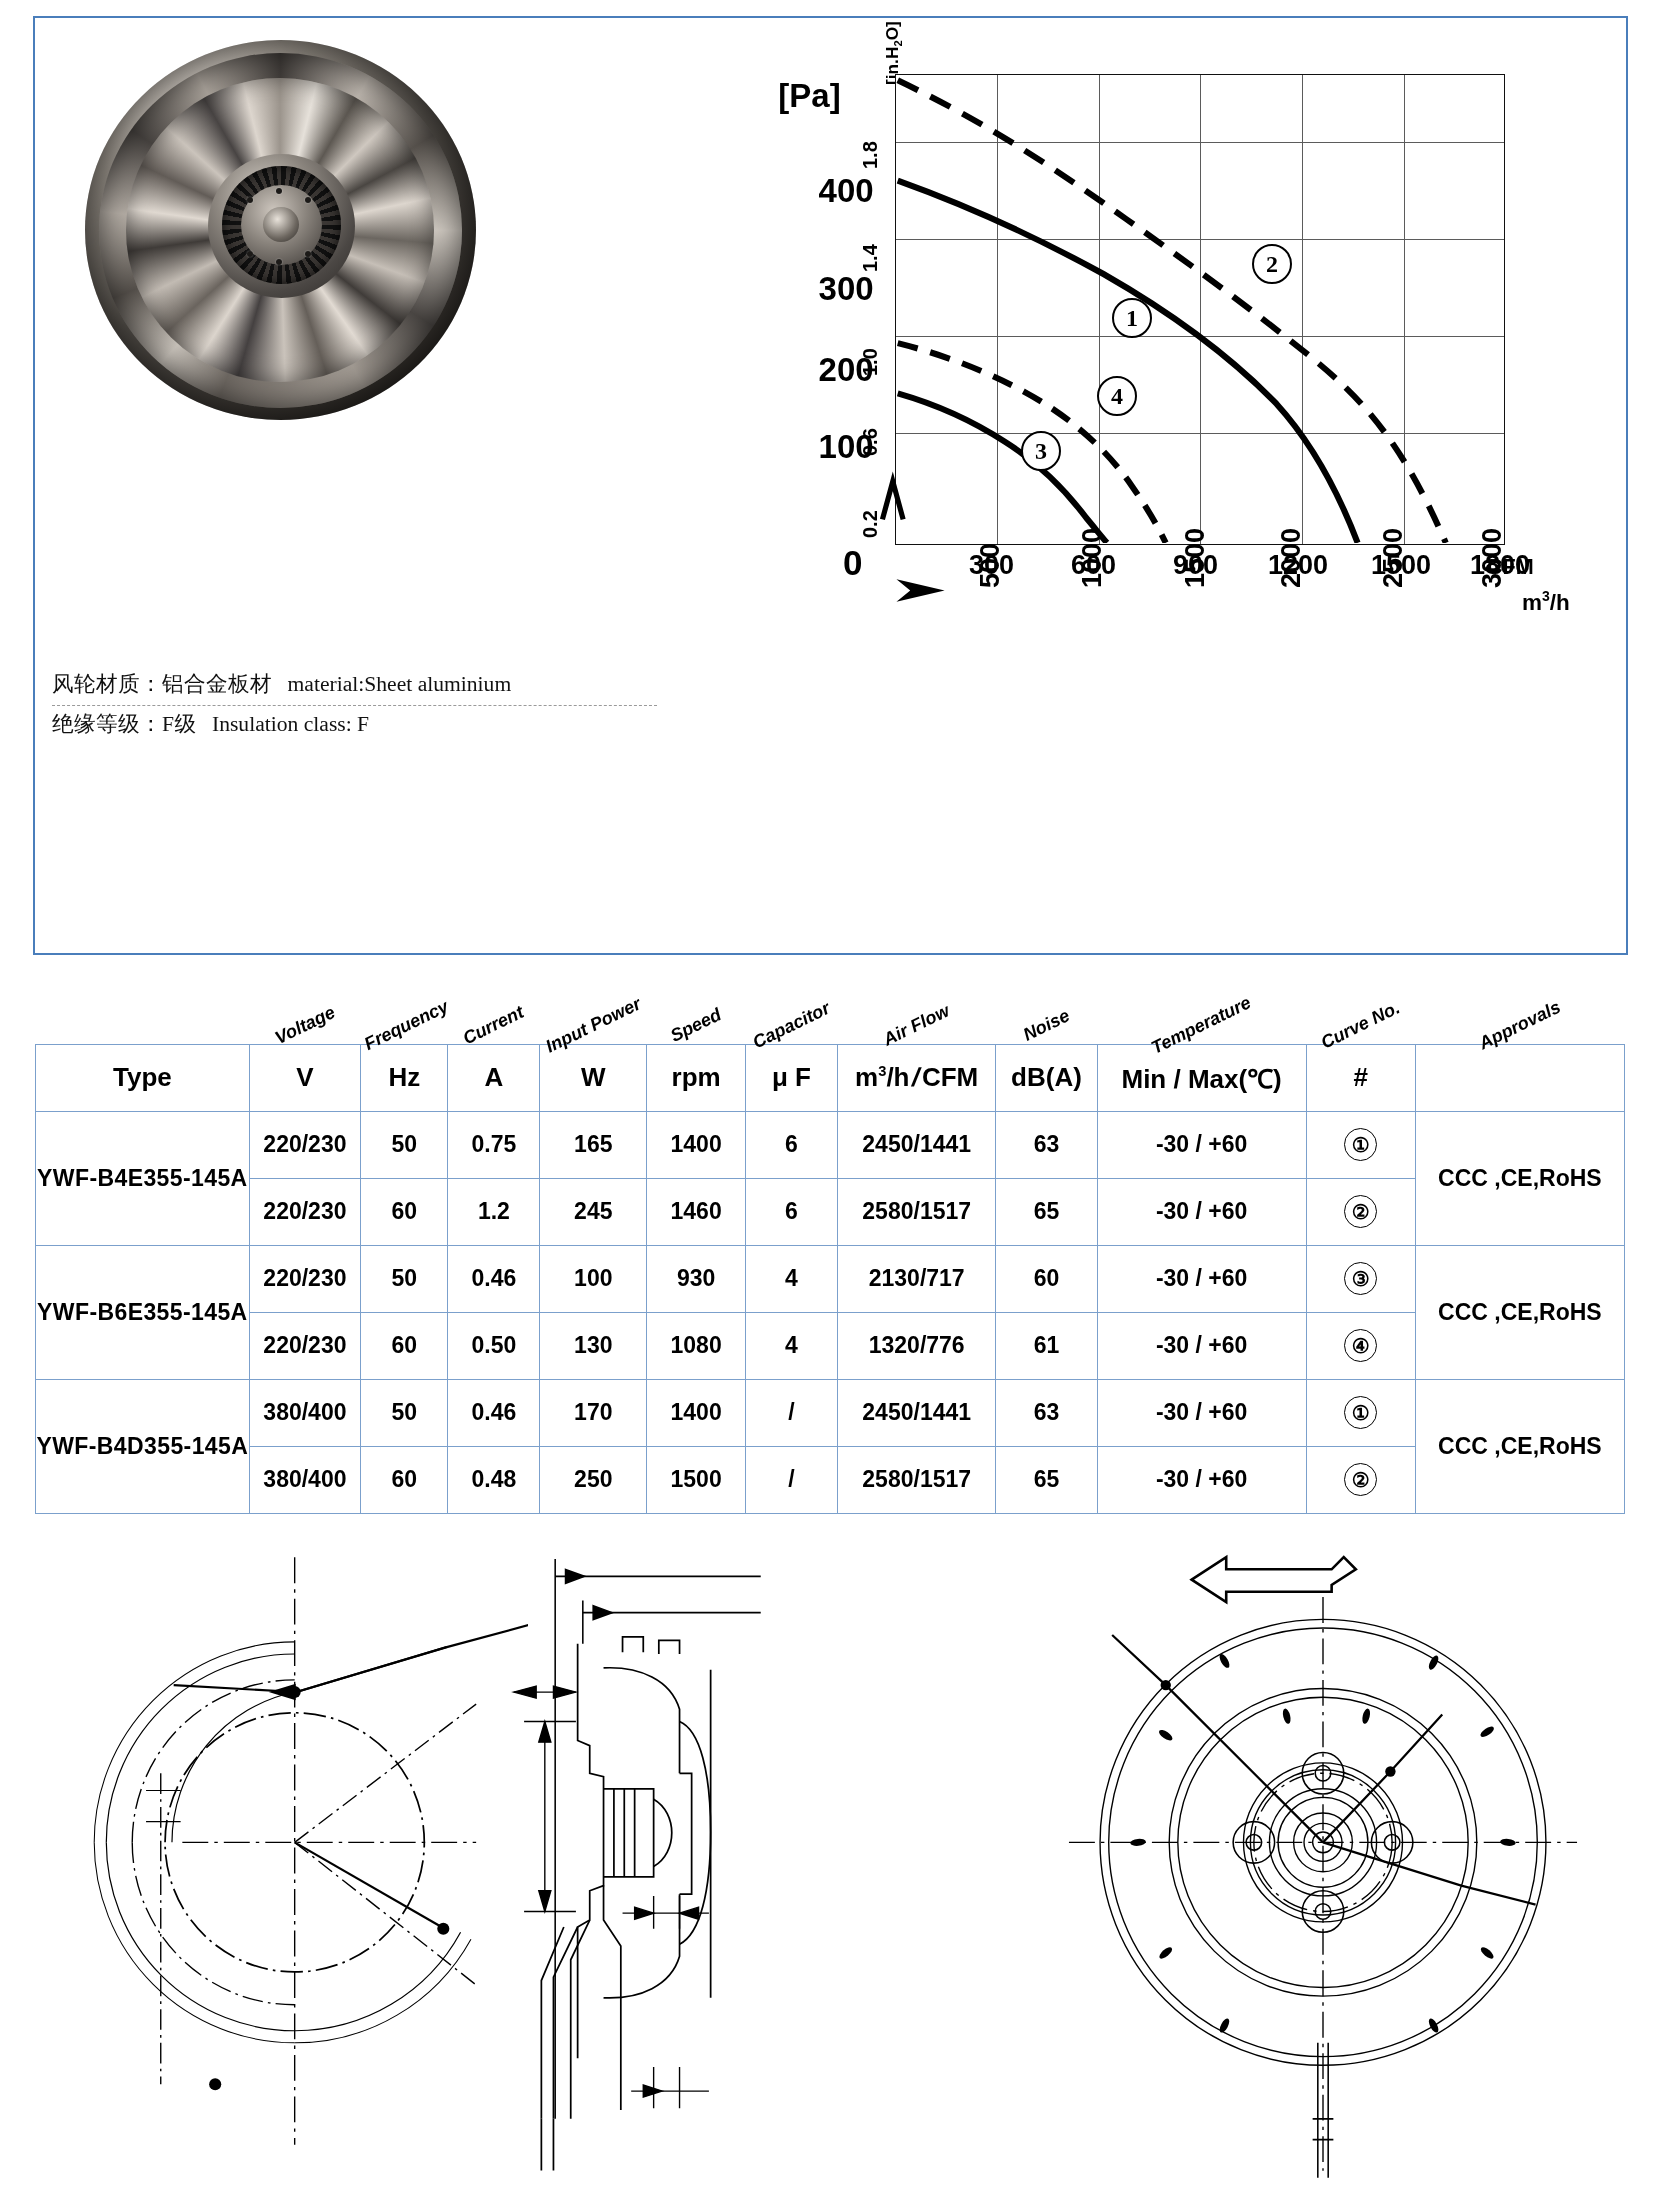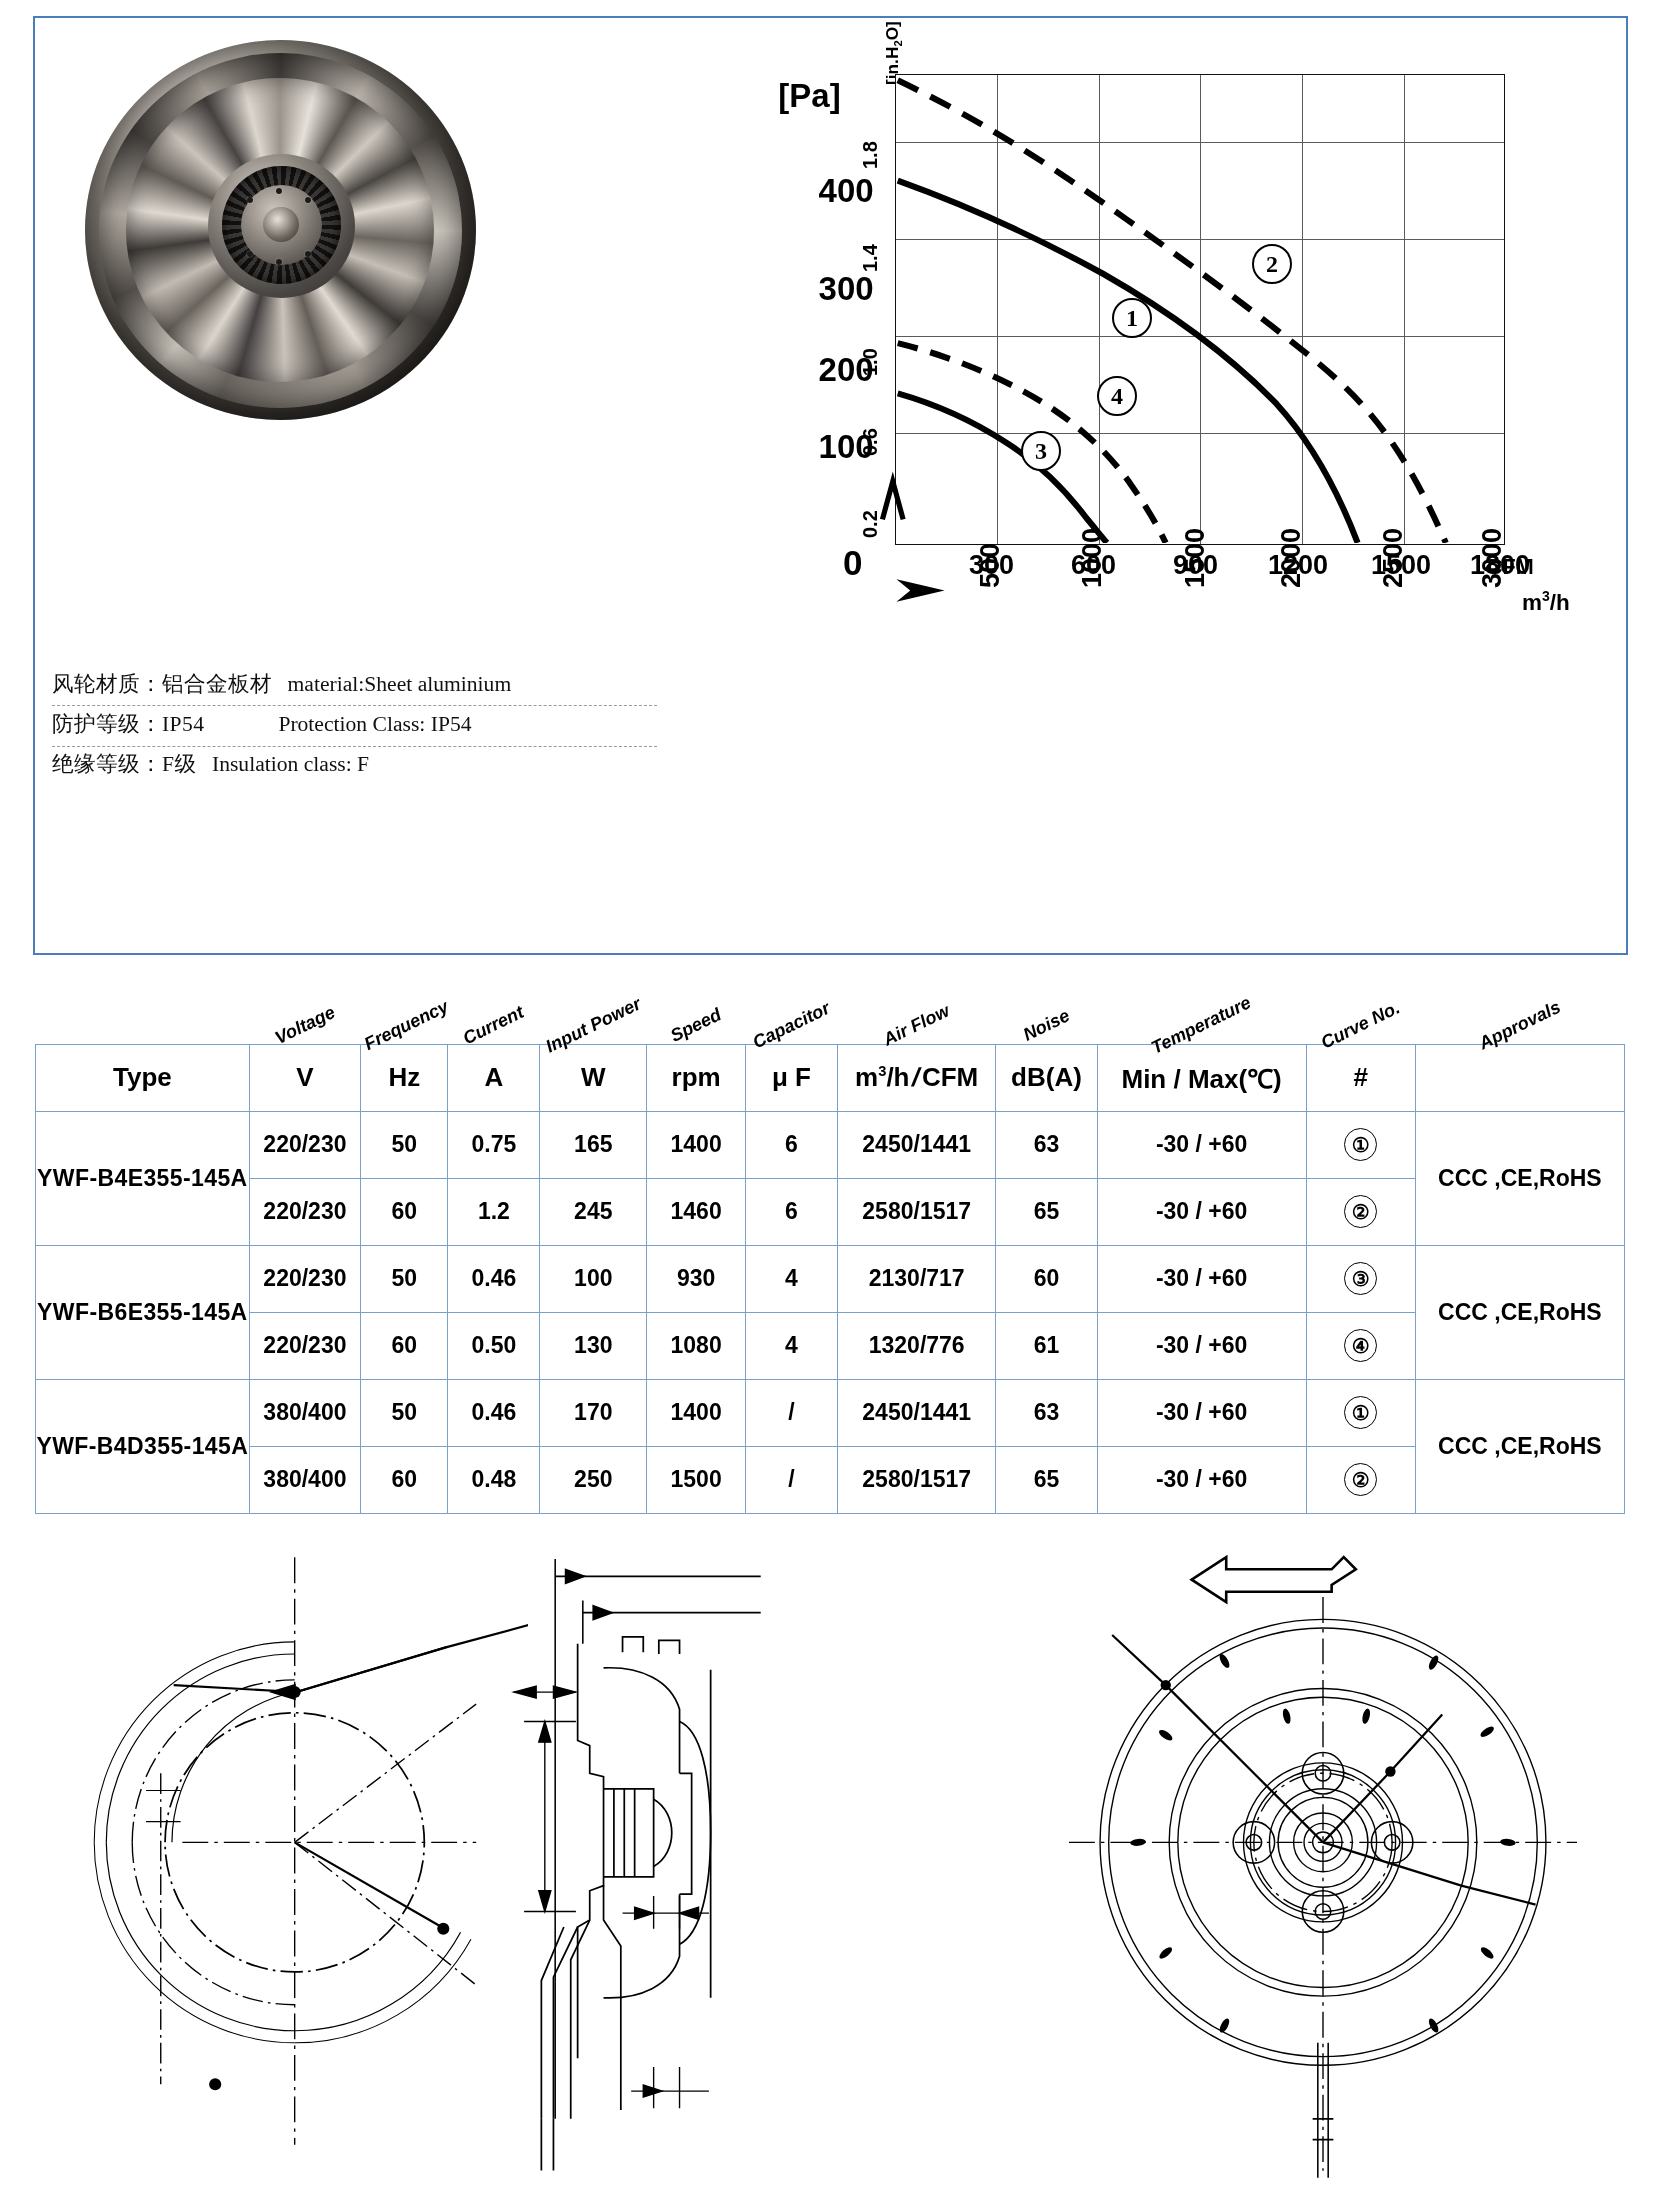--- a/index.html
+++ b/index.html
@@ -230,25 +230,20 @@
       <div class="boltdot" style="left:198px;top:164px;"></div>
       <div class="boltdot" style="left:198px;top:235px;"></div>
     </div>
   </div>
 
   <div id="spec-list">
     <div class="spec-row">
       <span class="spec-cn">风轮材质：</span>
       <span class="spec-cn">铝合金板材</span>
       <span class="spec-en">material:Sheet aluminium</span>
-    </div>
-    <div class="spec-row">
-      <span class="spec-cn">防护等级：</span>
-      <span class="spec-cn">IP54</span>
-      <span class="spec-en ind1">Protection Class: IP54</span>
     </div>
     <div class="spec-row">
       <span class="spec-cn">绝缘等级：</span>
       <span class="spec-cn">F级</span>
       <span class="spec-en ind3">Insulation class: F</span>
     </div>
   </div>
 
   <div id="chart">
 

